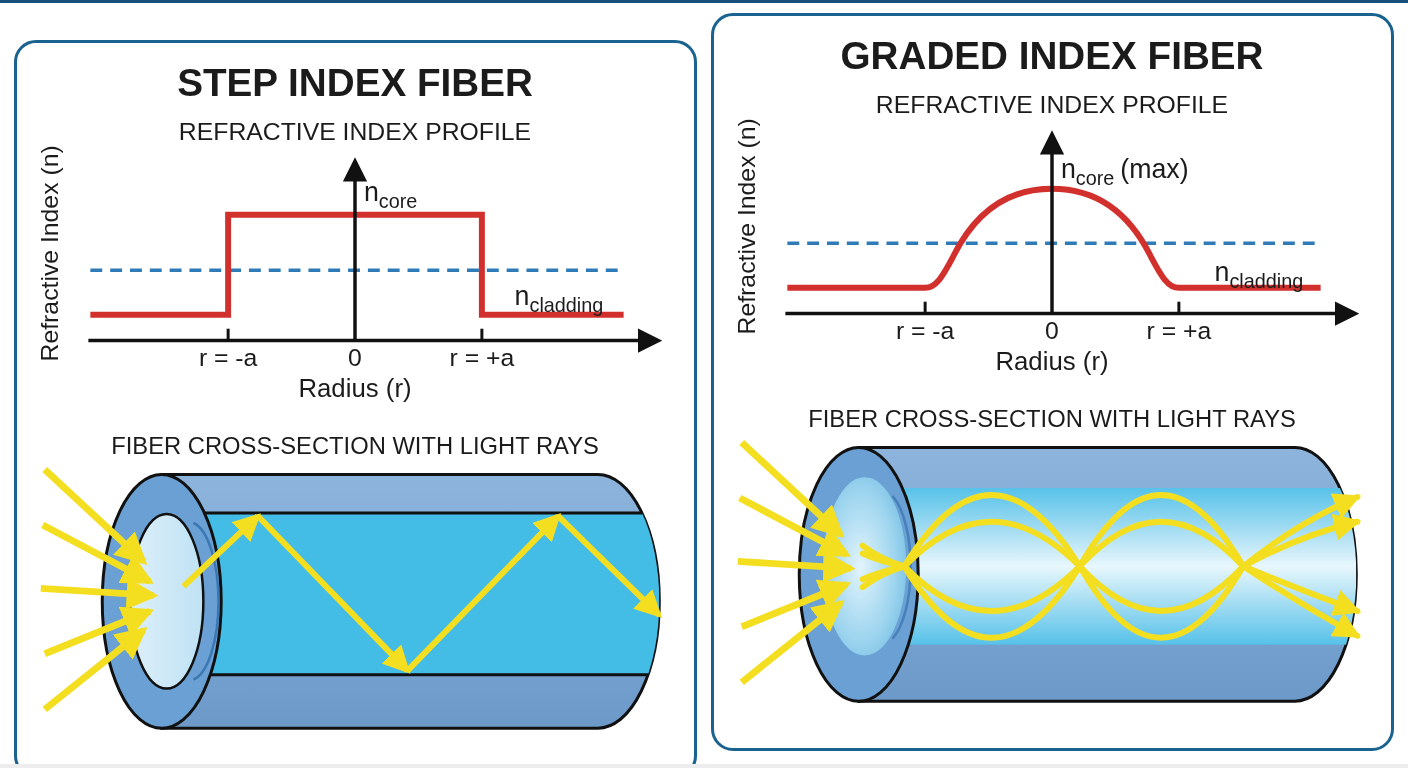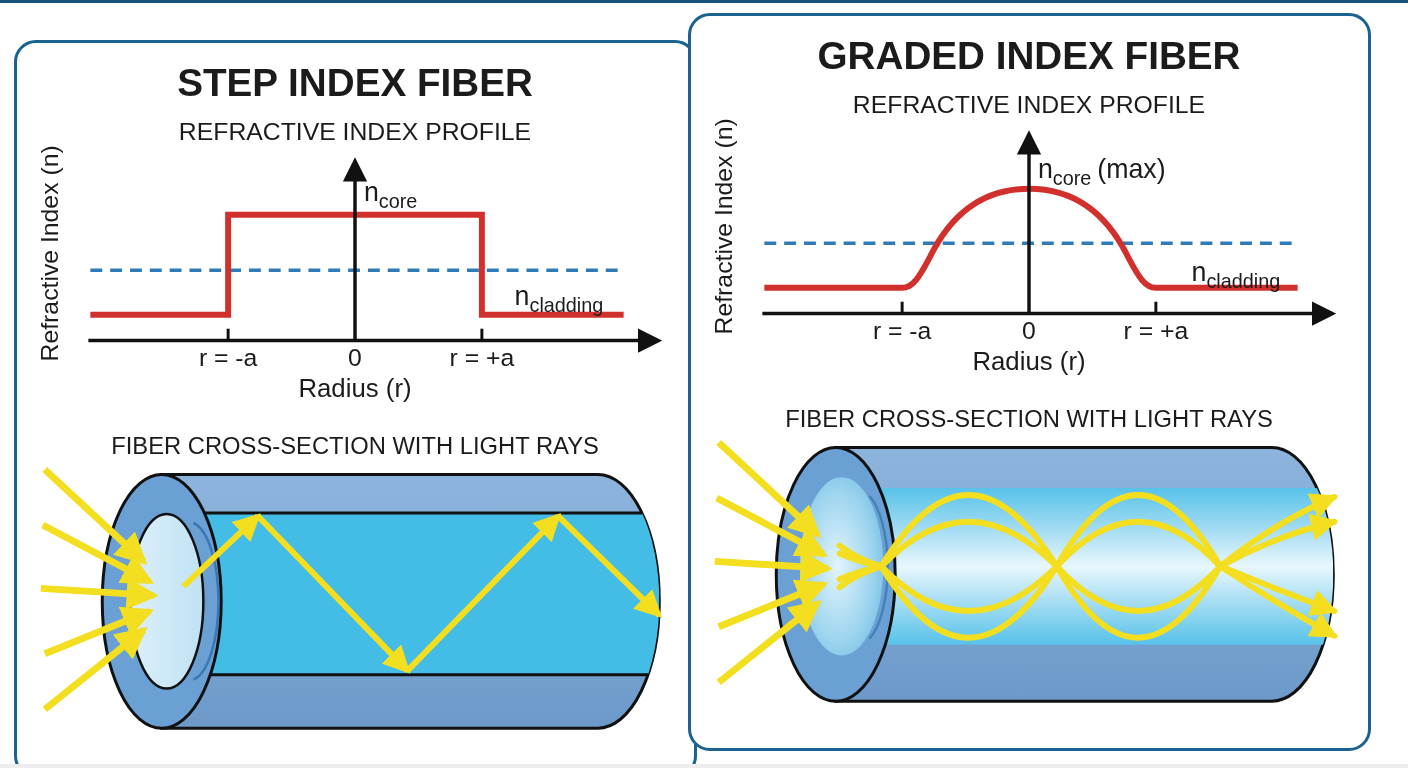--- a/index.html
+++ b/index.html
@@ -3,21 +3,21 @@
 <meta charset="utf-8">
 <style>
   html,body{margin:0;padding:0;background:#ffffff;}
   body{width:1408px;height:768px;overflow:hidden;font-family:"Liberation Sans",sans-serif;}
   .stage{position:relative;width:1408px;height:768px;background:#ffffff;}
   .top-strip{position:absolute;top:0;left:0;width:100%;height:3px;background:#17507b;}
   .bottom-strip{position:absolute;bottom:0;left:0;width:100%;height:4px;background:#ededed;}
   .panel{position:absolute;top:13px;width:683px;height:738px;background:#ffffff;
          border:3px solid #1a628f;border-radius:22px;box-sizing:border-box;}
   .panel-left{left:14px;margin-top:27px;}
-  .panel-right{left:688px;}
+  .panel-right{left:711px;}
   .panel svg{display:block;width:100%;height:100%;}
   svg text{fill:#1b1b1b;}
   .defs-holder{position:absolute;width:0;height:0;overflow:hidden;}
 </style>
 </head>
 <body>
 
 <div class="stage">
   <div class="top-strip"></div>
 

